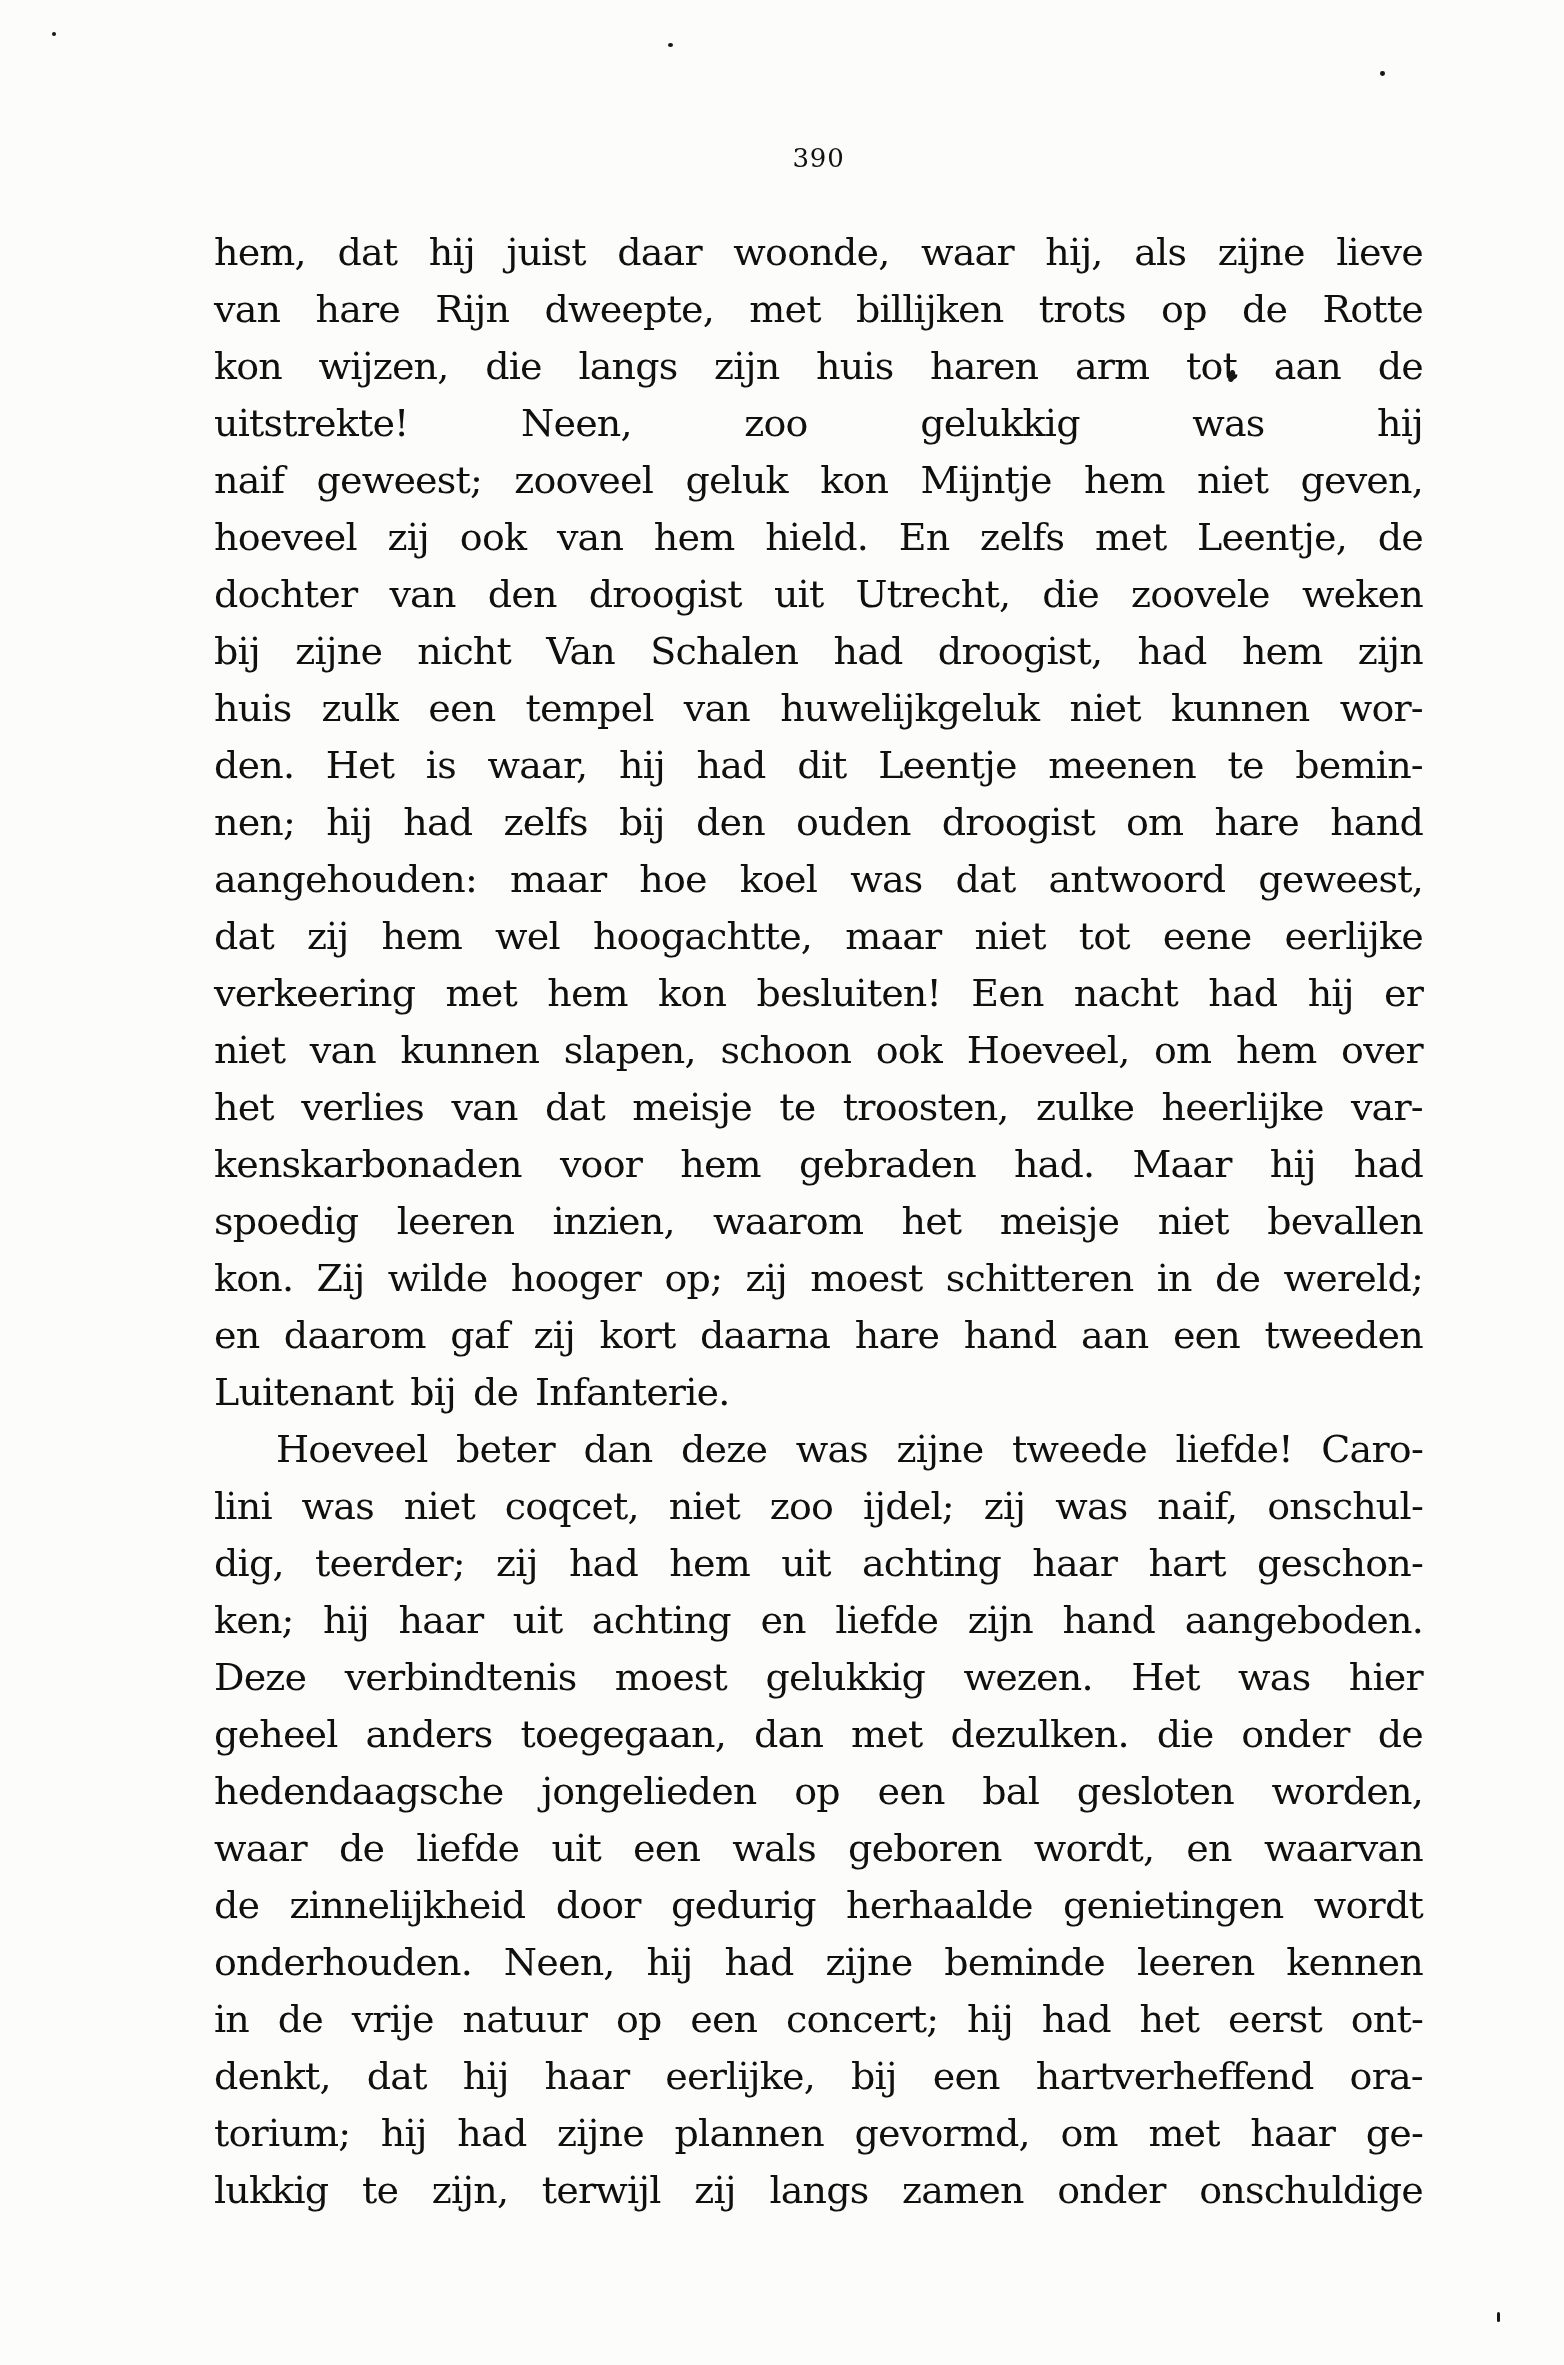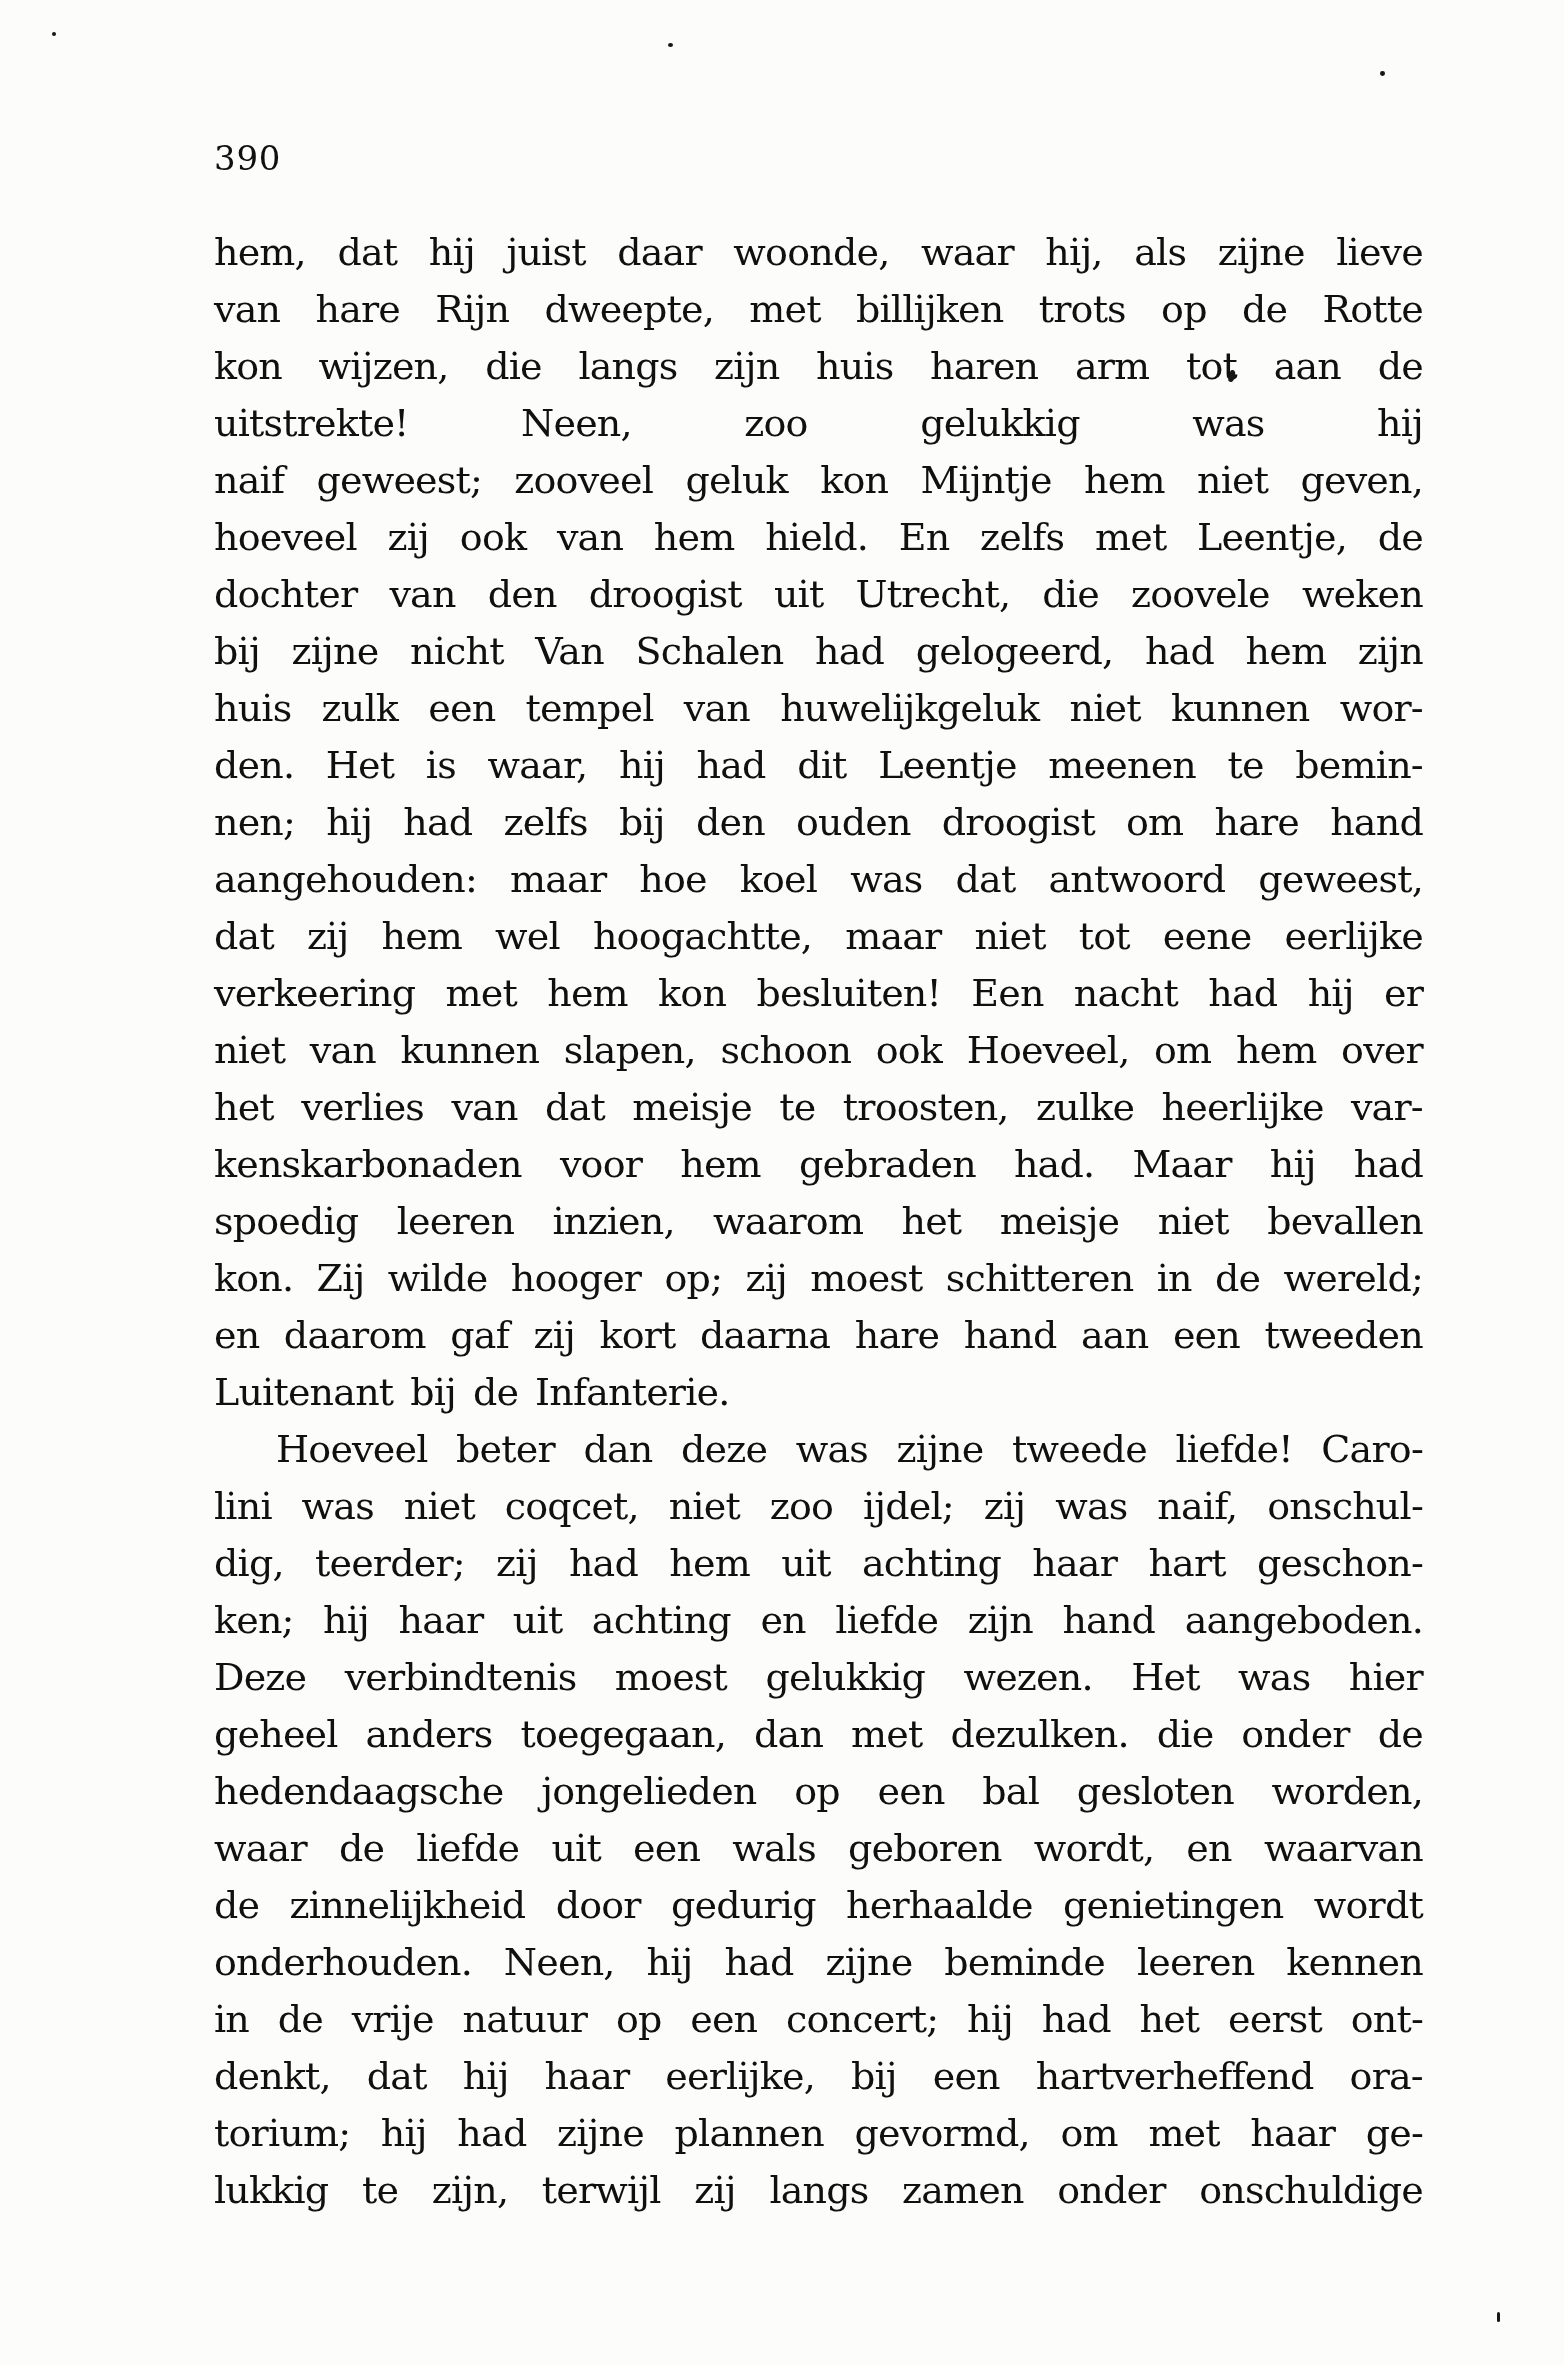--- a/index.html
+++ b/index.html
@@ -14,22 +14,22 @@
     background: var(--paper, #fcfcfa);
     color: var(--ink, #101010);
     font-family: "DejaVu Serif", "Liberation Serif", serif;
     overflow: hidden;
   }
   .page-number {
     position: absolute;
     top: 141px;
     left: 214px;
     width: 1209px;
-    text-align: left;
-    font-size: 34px;
+    text-align: center;
+    font-size: 26px;
     line-height: 35px;
     letter-spacing: 0.8px;
     font-feature-settings: "onum";
   }
   .text-block {
     position: absolute;
     top: 224px;
     left: 214px;
     width: 1209px;
   }
@@ -149,21 +149,21 @@
         <span>zoovele</span>
         <span>weken</span>
       </div>
       <div class="line justify">
         <span>bij</span>
         <span>zijne</span>
         <span>nicht</span>
         <span>Van</span>
         <span>Schalen</span>
         <span>had</span>
-        <span>gelogeerd,</span>
+        <span>droogist,</span>
         <span>had</span>
         <span>hem</span>
         <span>zijn</span>
       </div>
       <div class="line justify">
         <span>huis</span>
         <span>zulk</span>
         <span>een</span>
         <span>tempel</span>
         <span>van</span>

